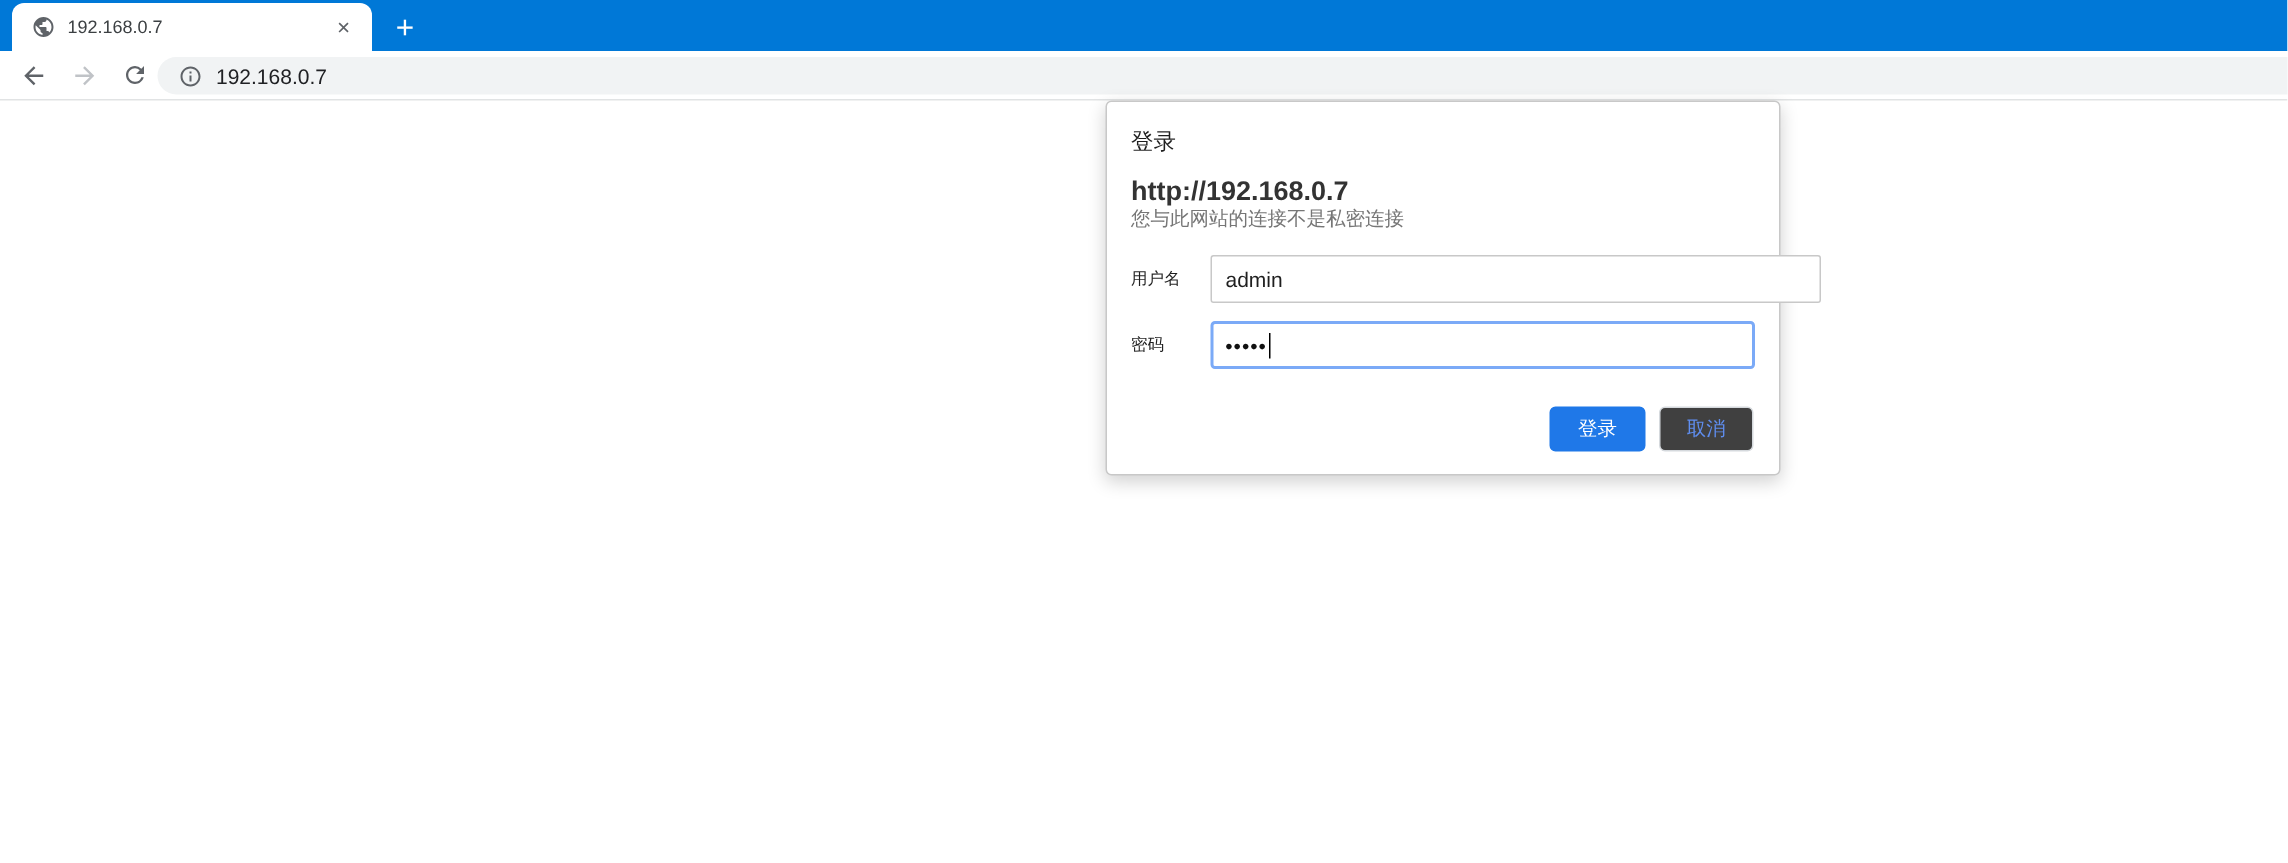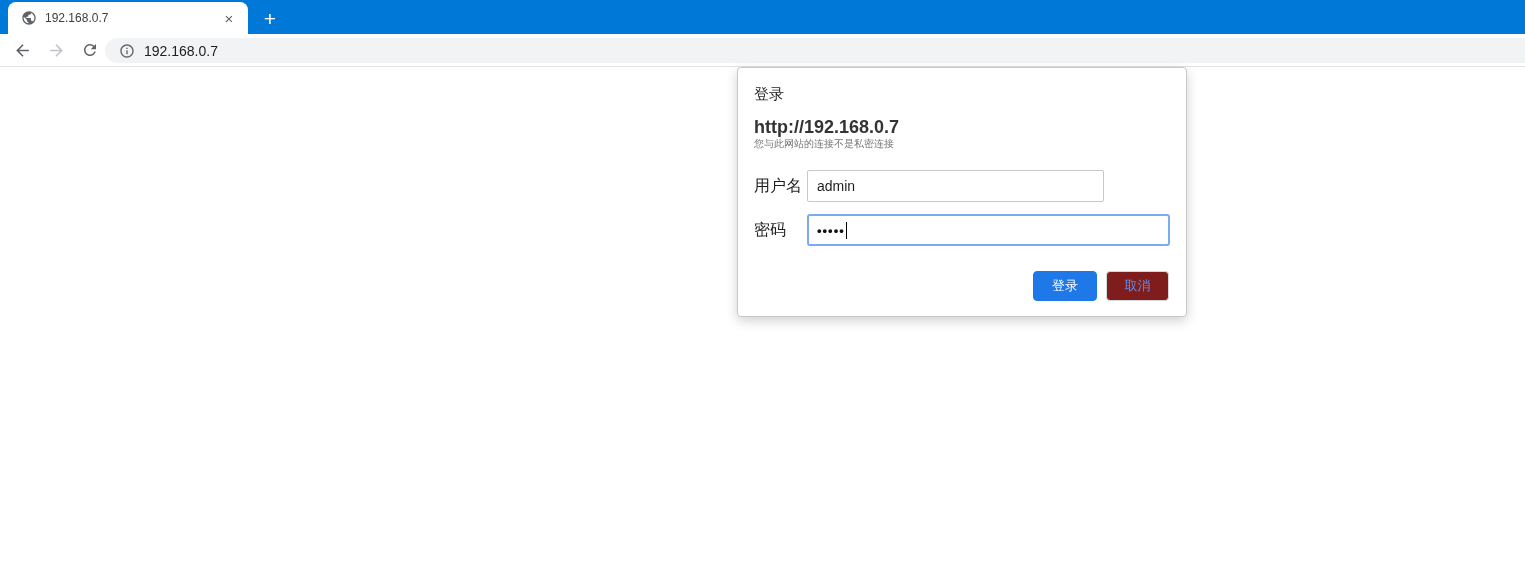--- a/index.html
+++ b/index.html
@@ -69,29 +69,29 @@
   .dlg-title {
     position: absolute; left: 16px; top: 17px;
     font-size: 15px; color: #1f1f1f;
   }
   .dlg-origin {
     position: absolute; left: 16px; top: 49px;
     font-size: 18px; font-weight: bold; color: #333333;
   }
   .dlg-warning {
     position: absolute; left: 16px; top: 69px;
-    font-size: 10px; color: #767676;
+    font-size: 13px; color: #767676;
   }
   .field-label {
-    position: absolute; left: 16px; font-size: 16px; color: #1f1f1f; line-height: 32px;
+    position: absolute; left: 16px; font-size: 11px; color: #1f1f1f; line-height: 32px;
   }
   .lbl-user { top: 102px; }
   .lbl-pass { top: 146px; }
   .txt-input {
-    position: absolute; left: 69px; width: 297px; height: 32px;
+    position: absolute; left: 69px; width: 407px; height: 32px;
     border: 1px solid #c8c8c8; border-radius: 2px;
     background: #ffffff;
     font-size: 14px; color: #1f1f1f;
     padding: 0 9px;
     font-family: "Liberation Sans", "DejaVu Sans", sans-serif;
     outline: none;
   }
   .inp-user { top: 102px; }
   .pass-box {
     position: absolute; left: 69px; top: 146px; width: 363px; height: 32px;
@@ -107,21 +107,21 @@
     position: absolute; right: 17px; top: 203px;
     display: flex; gap: 9px;
   }
   .btn {
     height: 30px; border-radius: 4px; font-size: 13px;
     display: flex; align-items: center; justify-content: center;
     font-family: "Liberation Sans", "DejaVu Sans", sans-serif;
     cursor: default;
   }
   .btn-signin { width: 64px; background: #1f78e8; border: 1px solid #1f78e8; color: #ffffff; }
-  .btn-cancel { width: 63px; background: #7f1d1d; border: 1px solid #d5d9dd; color: #5f8ef0; }
+  .btn-cancel { width: 63px; background: #404040; border: 1px solid #d5d9dd; color: #5f8ef0; }
 
   svg { display: block; }
 </style>
 </head>
 <body>
 
 <div class="stage">
 
   <div class="tabstrip">
     <div class="tab">

